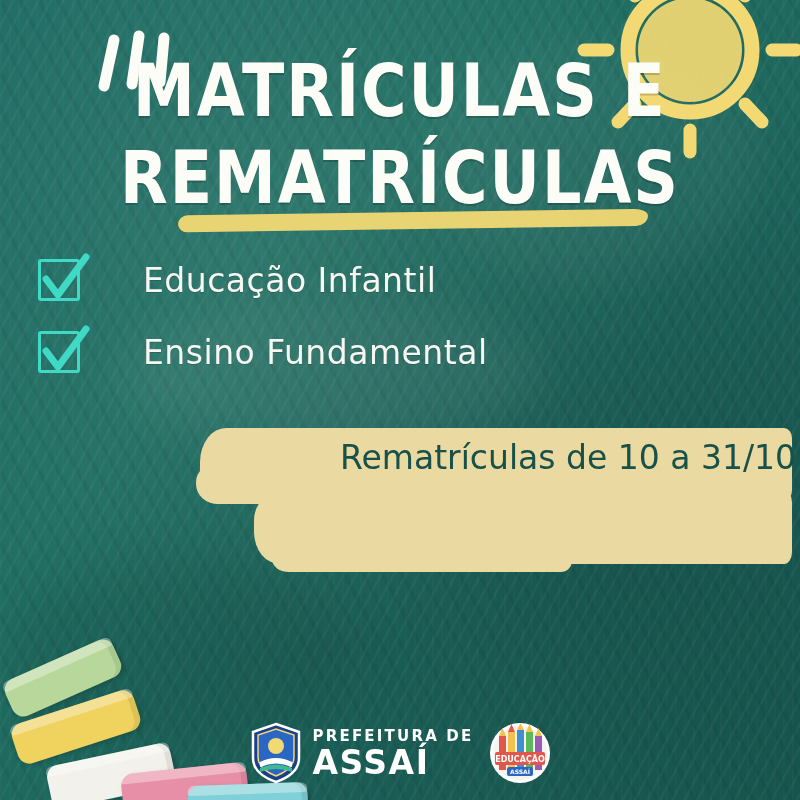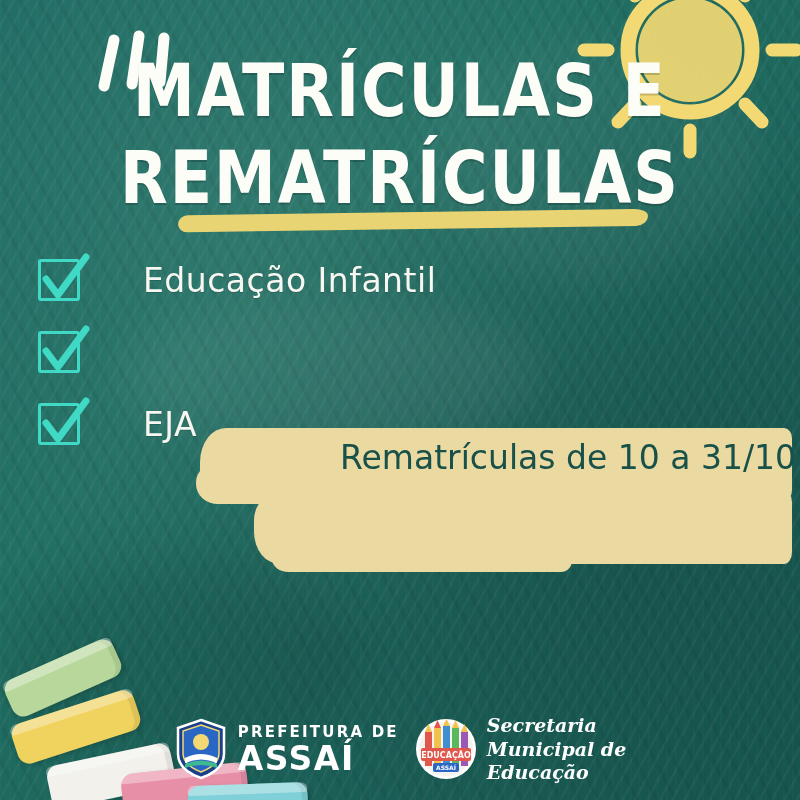--- a/index.html
+++ b/index.html
@@ -284,29 +284,21 @@
       </span>
       <span class="check-label">Educação Infantil</span>
     </div>
     <div class="check-row">
       <span class="checkbox">
         <span class="bx"></span>
         <svg width="58" height="58" viewBox="0 0 58 58">
           <path d="M10 28 L22 44 L50 6" fill="none" stroke="#3fd9c6" stroke-width="7" stroke-linecap="round" stroke-linejoin="round"></path>
         </svg>
       </span>
-    </div>
-    <div class="check-row">
-      <span class="checkbox">
-        <span class="bx"></span>
-        <svg width="58" height="58" viewBox="0 0 58 58">
-          <path d="M10 28 L22 44 L50 6" fill="none" stroke="#3fd9c6" stroke-width="7" stroke-linecap="round" stroke-linejoin="round"></path>
-        </svg>
-      </span>
-      <span class="check-label">EJA</span>
+      <span class="check-label">Ensino Fundamental</span>
     </div>
   </div>
 
   <div class="dates-panel">
     <div class="band band-c"></div>
     <div class="band band-a"></div>
     <div class="band band-b"></div>
     <div class="band band-d"></div>
     <div class="dates-text">
       <div class="date-line d1">Rematrículas de 10 a 31/10</div>
@@ -354,20 +346,15 @@
             <polygon points="37,10 40.5,2 44,10" fill="#f2c14e"></polygon>
             <rect x="46" y="14" width="7" height="34" fill="#9b59b6"></rect>
             <polygon points="46,14 49.5,6 53,14" fill="#f2c14e"></polygon>
           </g>
           <rect x="6" y="30" width="50" height="13" rx="2" fill="#e2574c"></rect>
           <text x="31" y="39.5" font-family="DejaVu Sans, sans-serif" font-size="8" font-weight="bold" fill="#ffffff" text-anchor="middle">EDUCAÇÃO</text>
           <rect x="18" y="45" width="26" height="9" rx="2" fill="#2a67c4"></rect>
           <text x="31" y="51.8" font-family="DejaVu Sans, sans-serif" font-size="6" font-weight="bold" fill="#ffffff" text-anchor="middle">ASSAÍ</text>
         </svg>
       </span>
-      <span class="sec-text">
-        <div>Secretaria</div>
-        <div>Municipal de</div>
-        <div>Educação</div>
-      </span>
     </div>
   </div>
 </div>
 
 </body></html>

